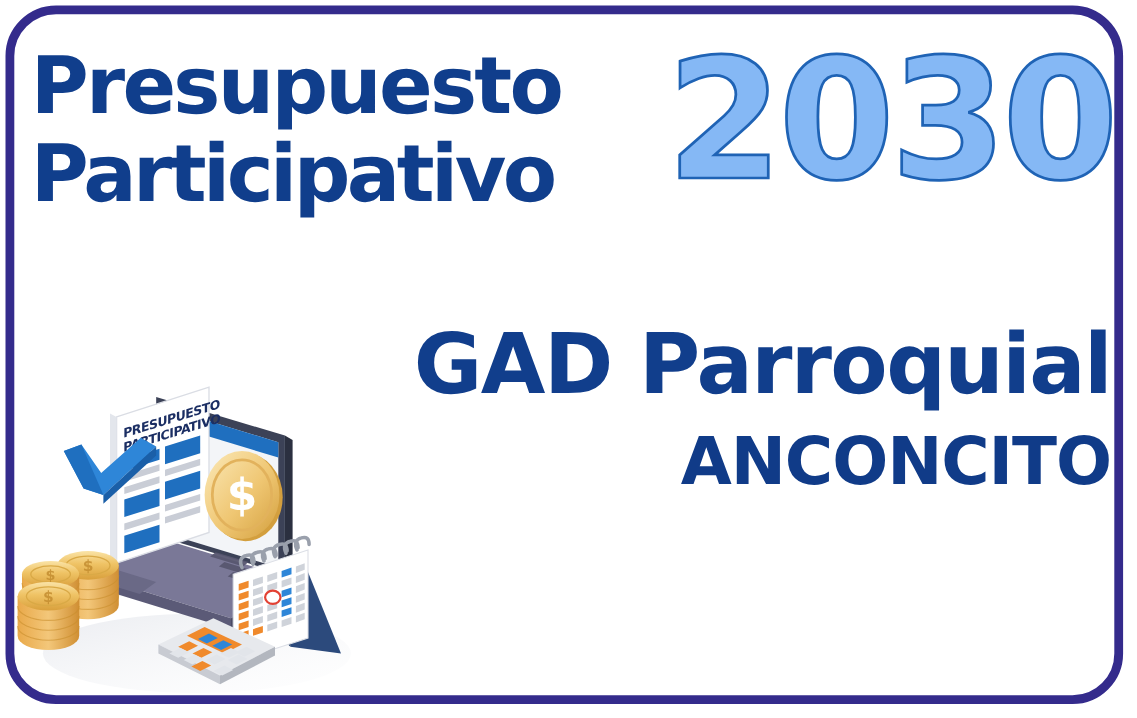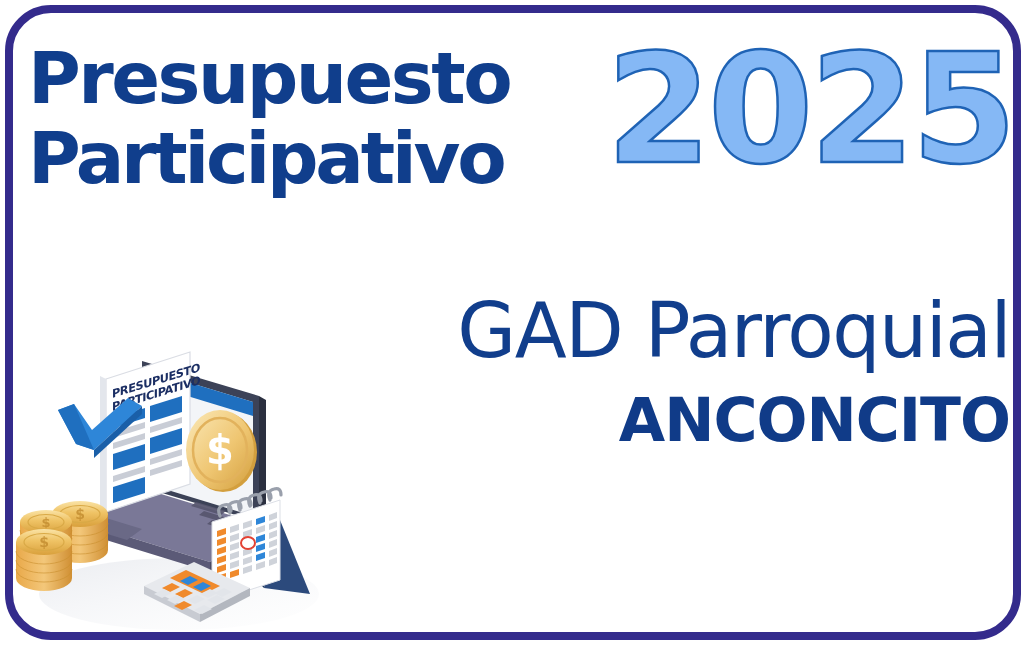--- a/index.html
+++ b/index.html
@@ -82,21 +82,21 @@
     position: absolute;
     right: 24px;
     top: 288px;
     width: 860px;
     text-align: right;
   }
   .entity-line1 {
     display: block;
     color: #113E8C;
     font-family: "DejaVu Sans", sans-serif;
-    font-weight: normal;
+    font-weight: bold;
     font-size: 76px;
     line-height: 86px;
     letter-spacing: -1.5px;
     white-space: nowrap;
   }
   .entity-line2 {
     display: block;
     color: #103B88;
     font-family: "DejaVu Sans", sans-serif;
     font-weight: bold;
@@ -121,21 +121,21 @@
 
 <div id="poster">
 
   <div class="frame"></div>
 
   <div class="headline">
     <div class="hl-words">
       <span class="hl-line l1">Presupuesto</span>
       <span class="hl-line l2">Participativo</span>
     </div>
-    <span class="hl-year">2025</span>
+    <span class="hl-year">2030</span>
   </div>
 
   <div class="entity">
     <span class="entity-line1">GAD Parroquial</span>
     <span class="entity-line2">ANCONCITO</span>
   </div>
 
   <div class="illustration">
     <svg width="320" height="312" viewBox="0 0 320 312" xmlns="http://www.w3.org/2000/svg">
       <defs>

